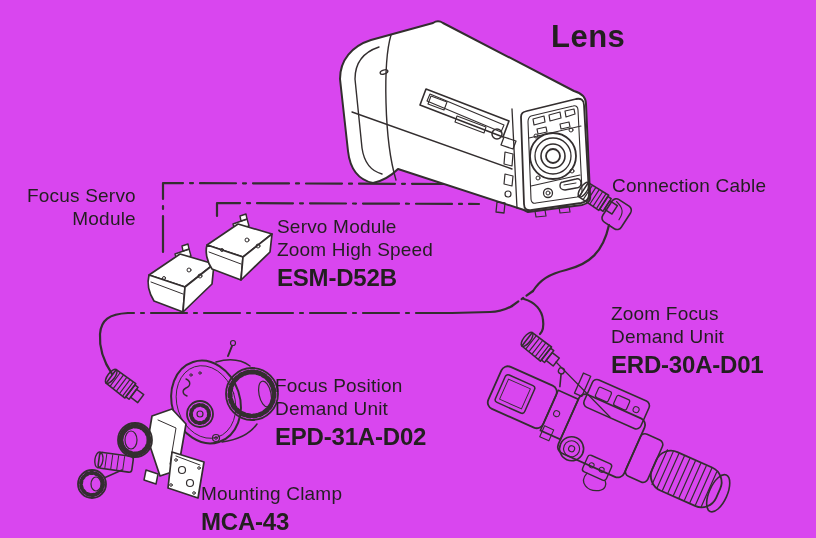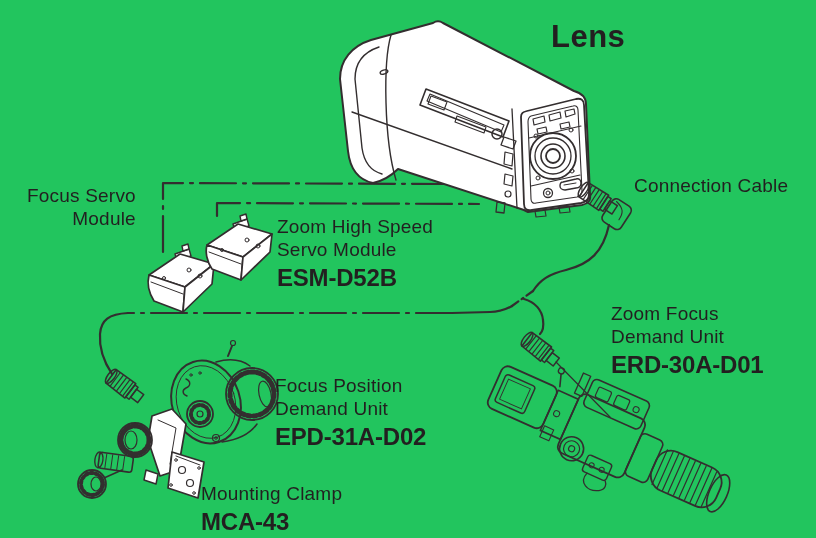--- a/index.html
+++ b/index.html
@@ -1,17 +1,17 @@
 <!DOCTYPE html>
 <html><head>
 <meta charset="utf-8">
 <style>
   html,body{margin:0;padding:0;background:#ffffff;}
   .stage{
-    position:relative;width:816px;height:538px;background:#22c55e;overflow:hidden;
+    position:relative;width:816px;height:538px;background:#d946ef;overflow:hidden;
     font-family:"Liberation Sans",sans-serif;color:#231f20;
   }
   .stage svg{position:absolute;left:0;top:0;}
   .label{position:absolute;display:flex;flex-direction:column;}
   .name{font-size:19px;line-height:23px;letter-spacing:0.2px;}
   .model{font-size:24px;line-height:28px;font-weight:700;margin-top:3px;letter-spacing:-0.2px;}
   .title{font-size:31px;line-height:34px;font-weight:600;letter-spacing:0.5px;}
   
   .art path,.art line,.art rect,.art ellipse,.art circle,.art polyline{
     stroke:#332e2f;fill:none;stroke-linecap:round;stroke-linejoin:round;
@@ -248,26 +248,26 @@
   <div class="label" style="left:551px;top:20px;">
     <span class="title">Lens</span>
   </div>
 
   <div class="label" style="left:27px;top:184px;align-items:flex-end;">
     <span class="name">Focus Servo</span>
     <span class="name">Module</span>
   </div>
 
   <div class="label" style="left:277px;top:215px;">
+    <span class="name">Servo Module</span>
     <span class="name">Zoom High Speed</span>
-    <span class="name">Servo Module</span>
     <span class="model">ESM-D52B</span>
   </div>
 
-  <div class="label" style="left:634px;top:174px;">
+  <div class="label" style="left:612px;top:174px;">
     <span class="name">Connection Cable</span>
   </div>
 
   <div class="label" style="left:611px;top:302px;">
     <span class="name">Zoom Focus</span>
     <span class="name">Demand Unit</span>
     <span class="model">ERD-30A-D01</span>
   </div>
 
   <div class="label" style="left:275px;top:374px;">

